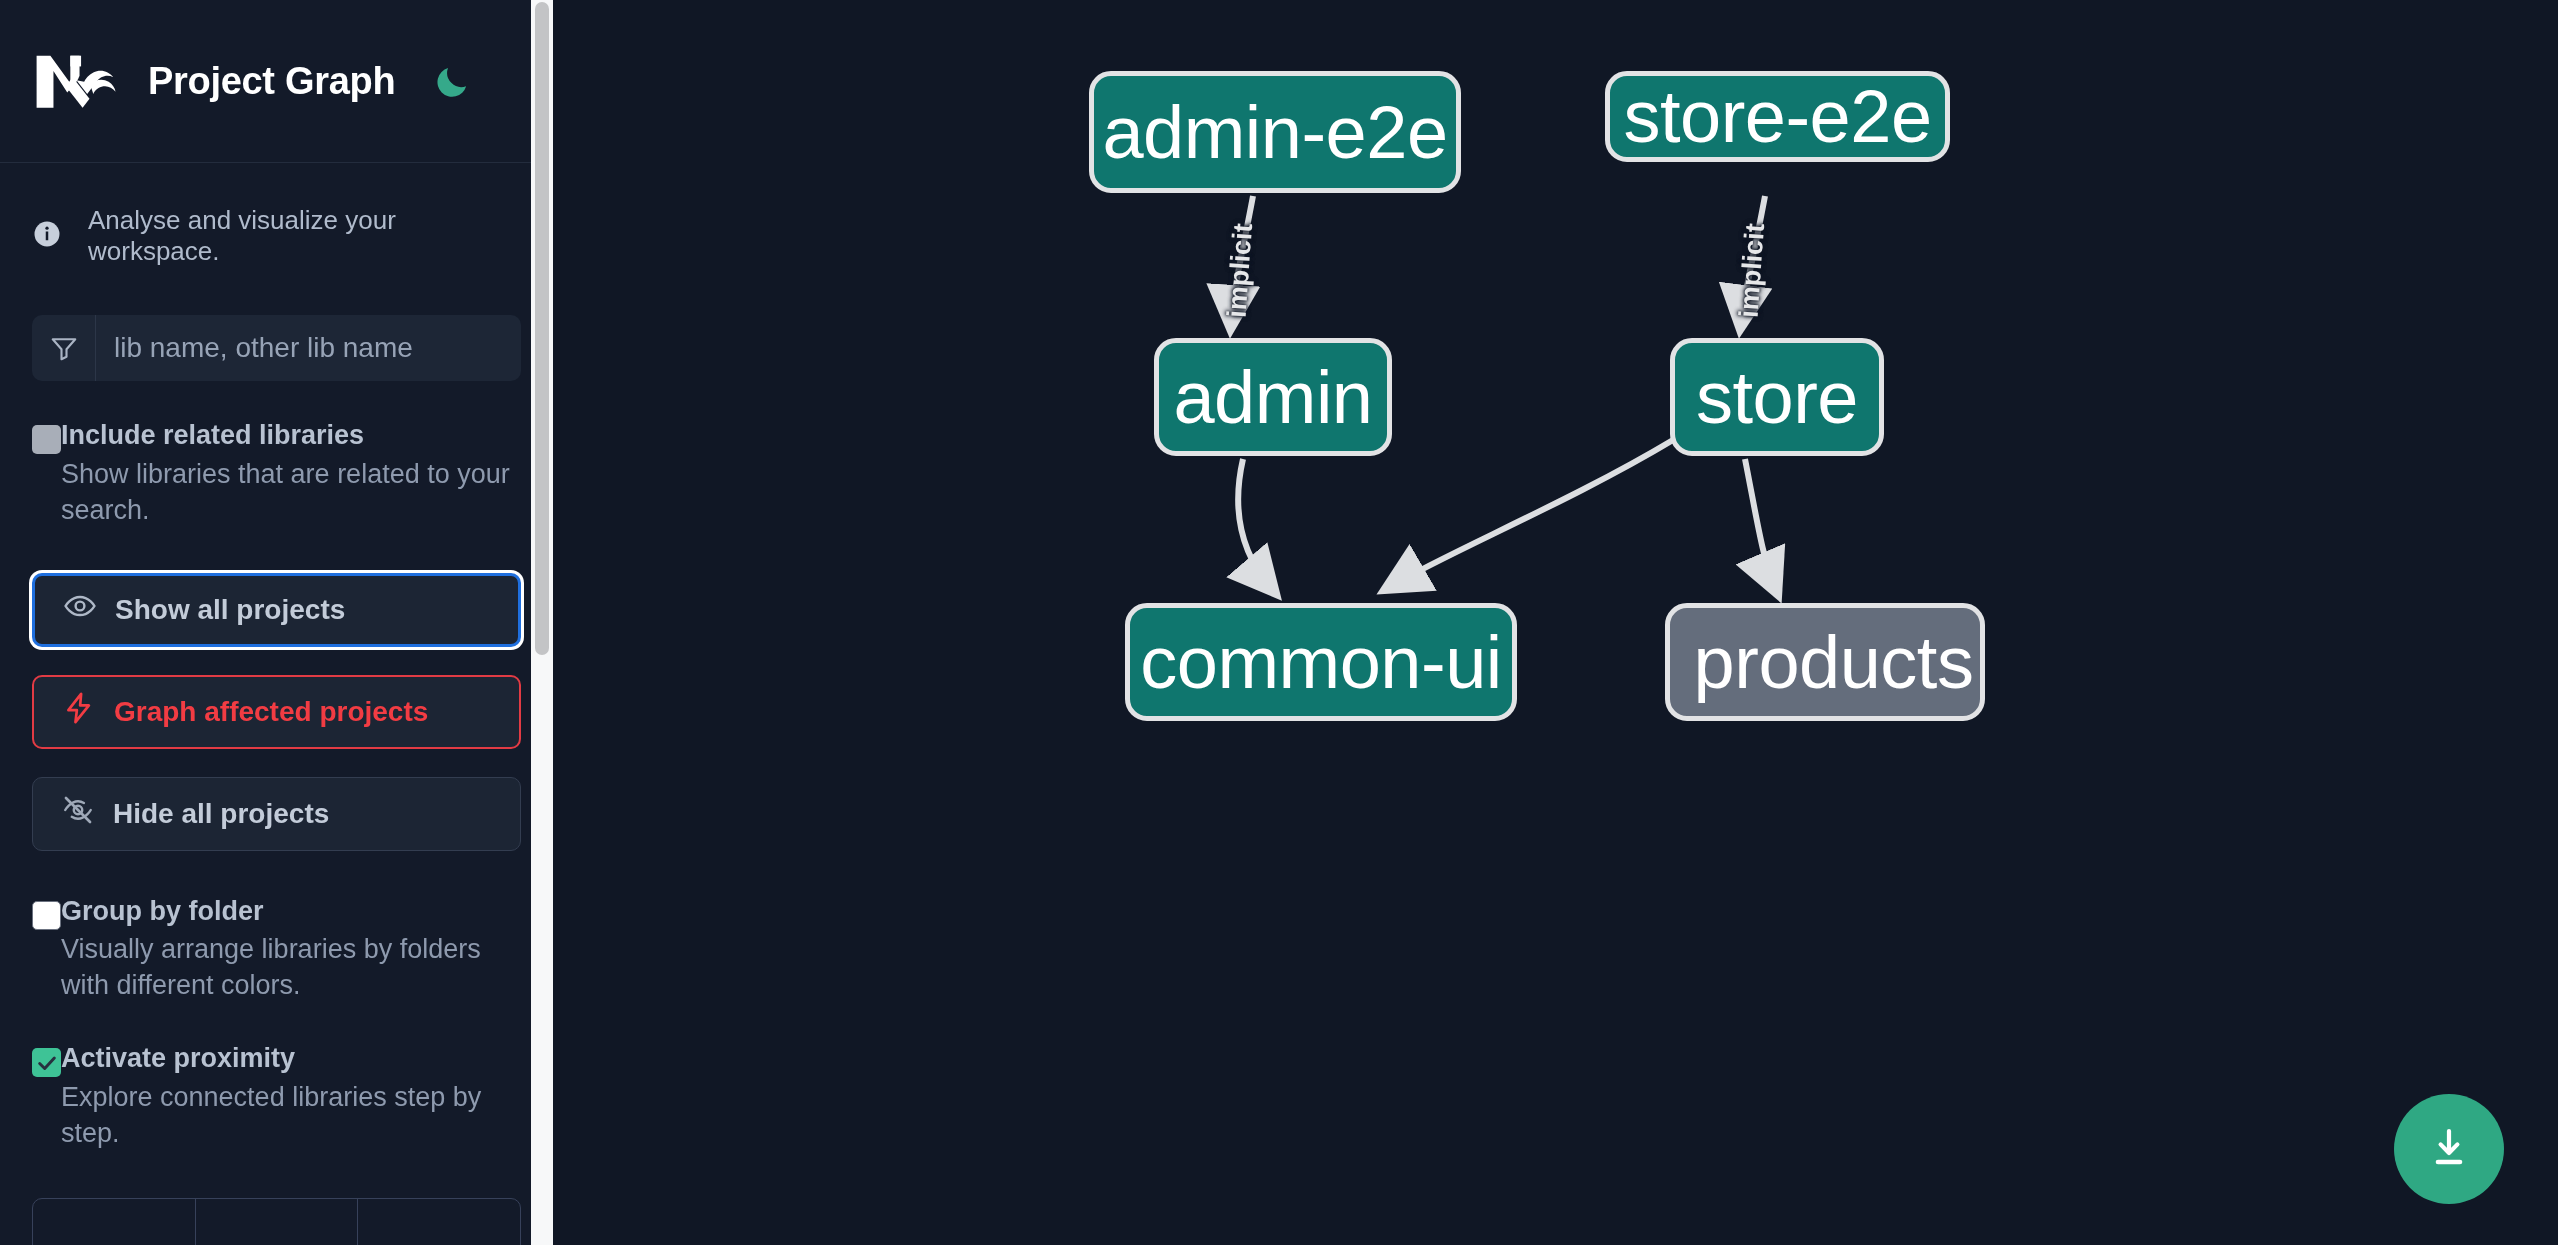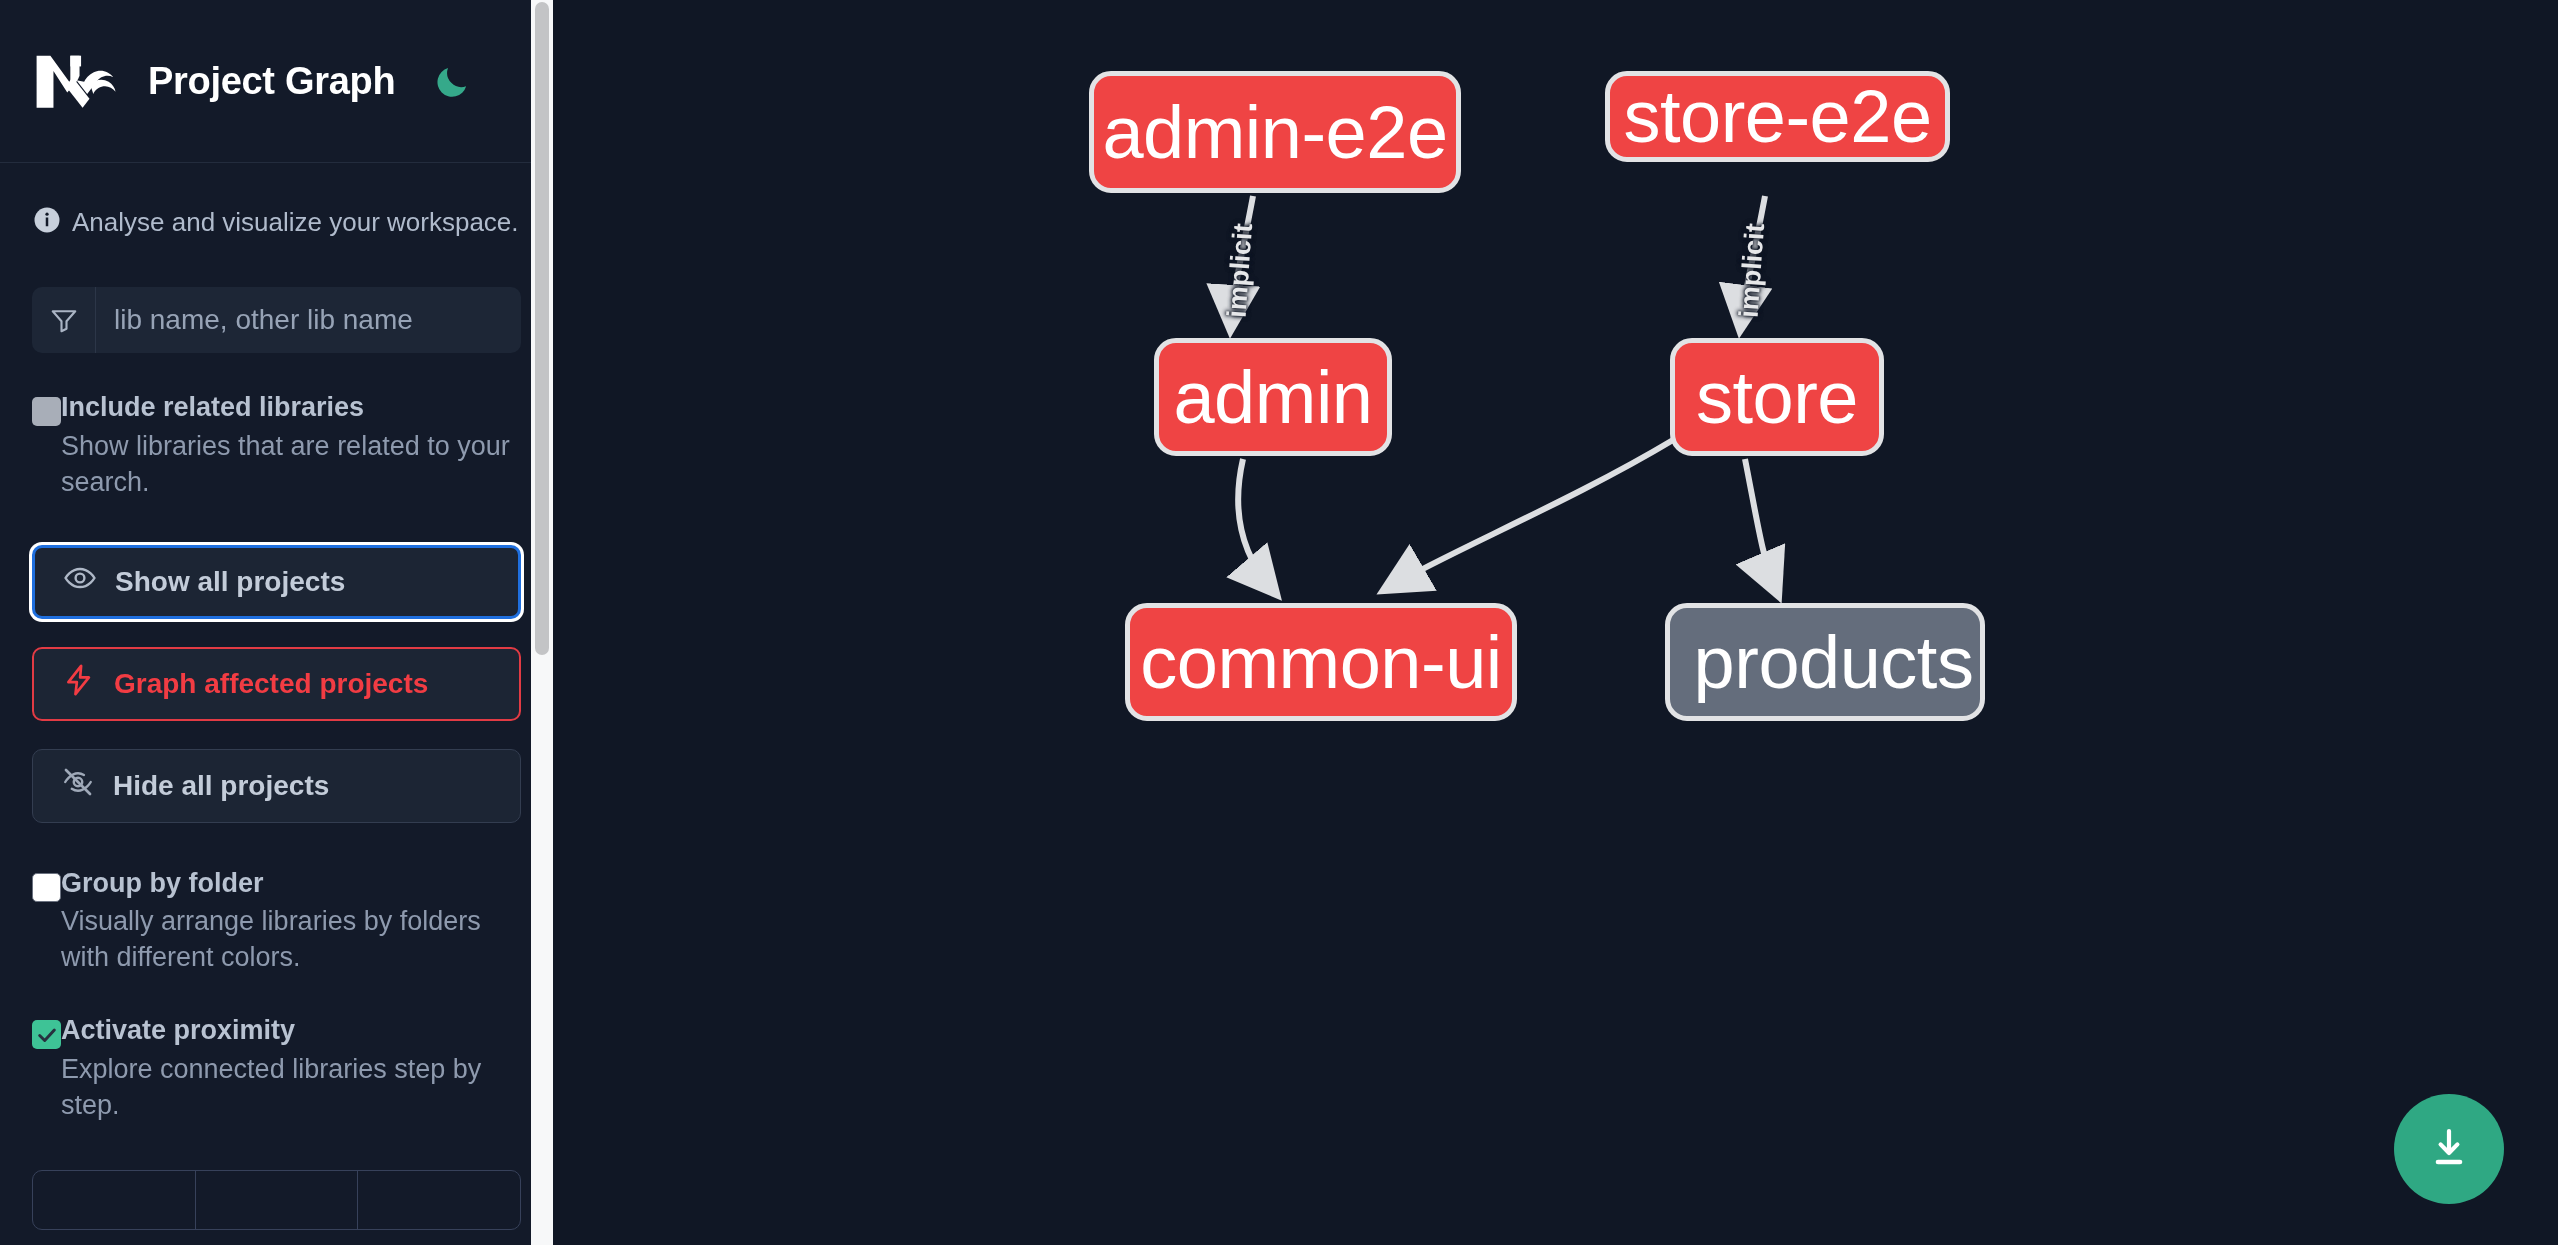--- a/index.html
+++ b/index.html
@@ -33,21 +33,21 @@
   }
   .moon-btn {
     margin-left: 34px; width: 46px; height: 46px;
     display: flex; align-items: center; justify-content: center;
     cursor: pointer; background: none; border: none;
   }
 
   .sb-body { padding: 0 32px; }
 
   .info-row {
-    display: flex; align-items: center; gap: 10px;
+    display: flex; align-items: center; gap: 26px;
     padding-top: 42px; padding-bottom: 0px;
   }
   .info-row .txt { font-size: 26px; color: #b0bbcc; }
 
   .search-wrap {
     display: flex; align-items: stretch;
     margin-top: 48px;
     height: 66px;
     background: #1d2troduced;
     background: #1d2636;
@@ -121,21 +121,21 @@
     position: absolute;
     display: flex; align-items: center; justify-content: center;
     border-radius: 22px;
     border: 5px solid #e2e3e5;
     color: #ffffff;
     font-size: 74px;
     letter-spacing: -0.5px;
     cursor: pointer;
     white-space: nowrap;
   }
-  .node-app { background: #ef4444; }
+  .node-app { background: #0f766e; }
   .node-lib-grey { background: #646d7c; }
 
   .edge-label {
     position: absolute;
     color: #e6e7e9;
     font-size: 27px;
     font-weight: 700;
     transform-origin: center center;
     white-space: nowrap;
     text-shadow: 0 0 5px #101725, 0 0 5px #101725, 0 0 3px #101725;

